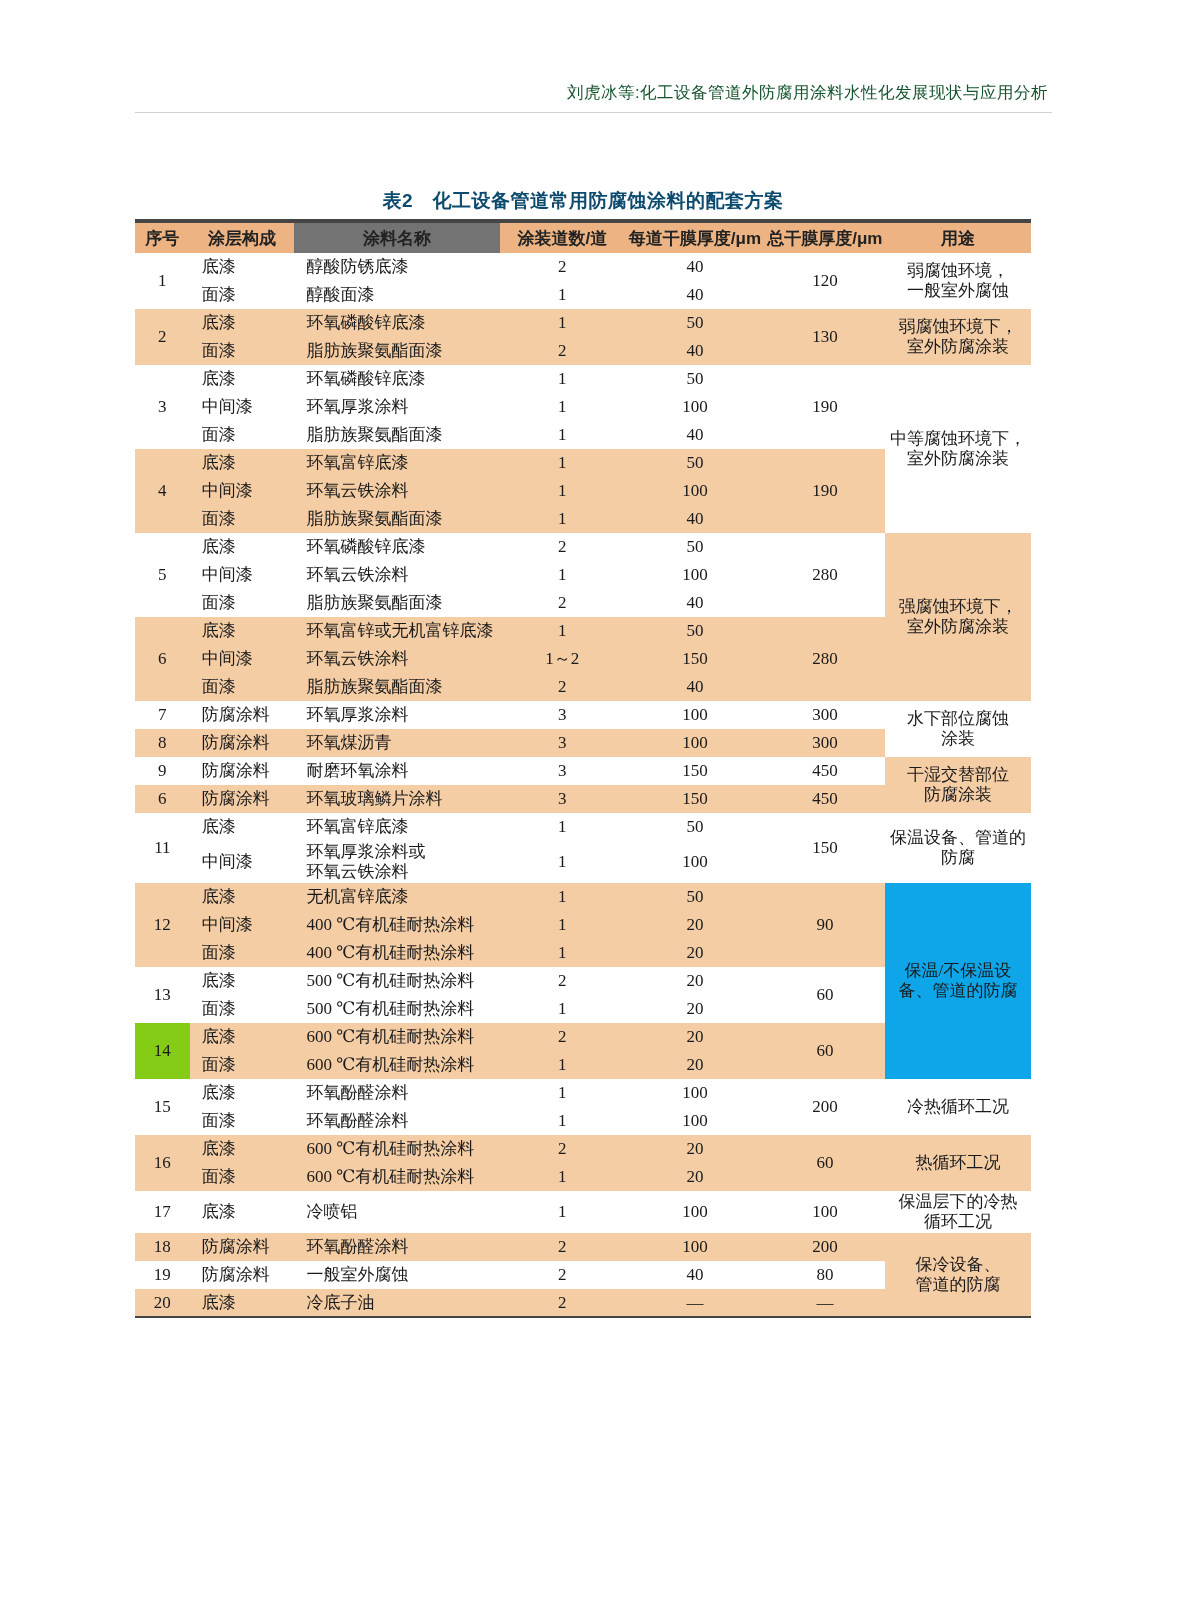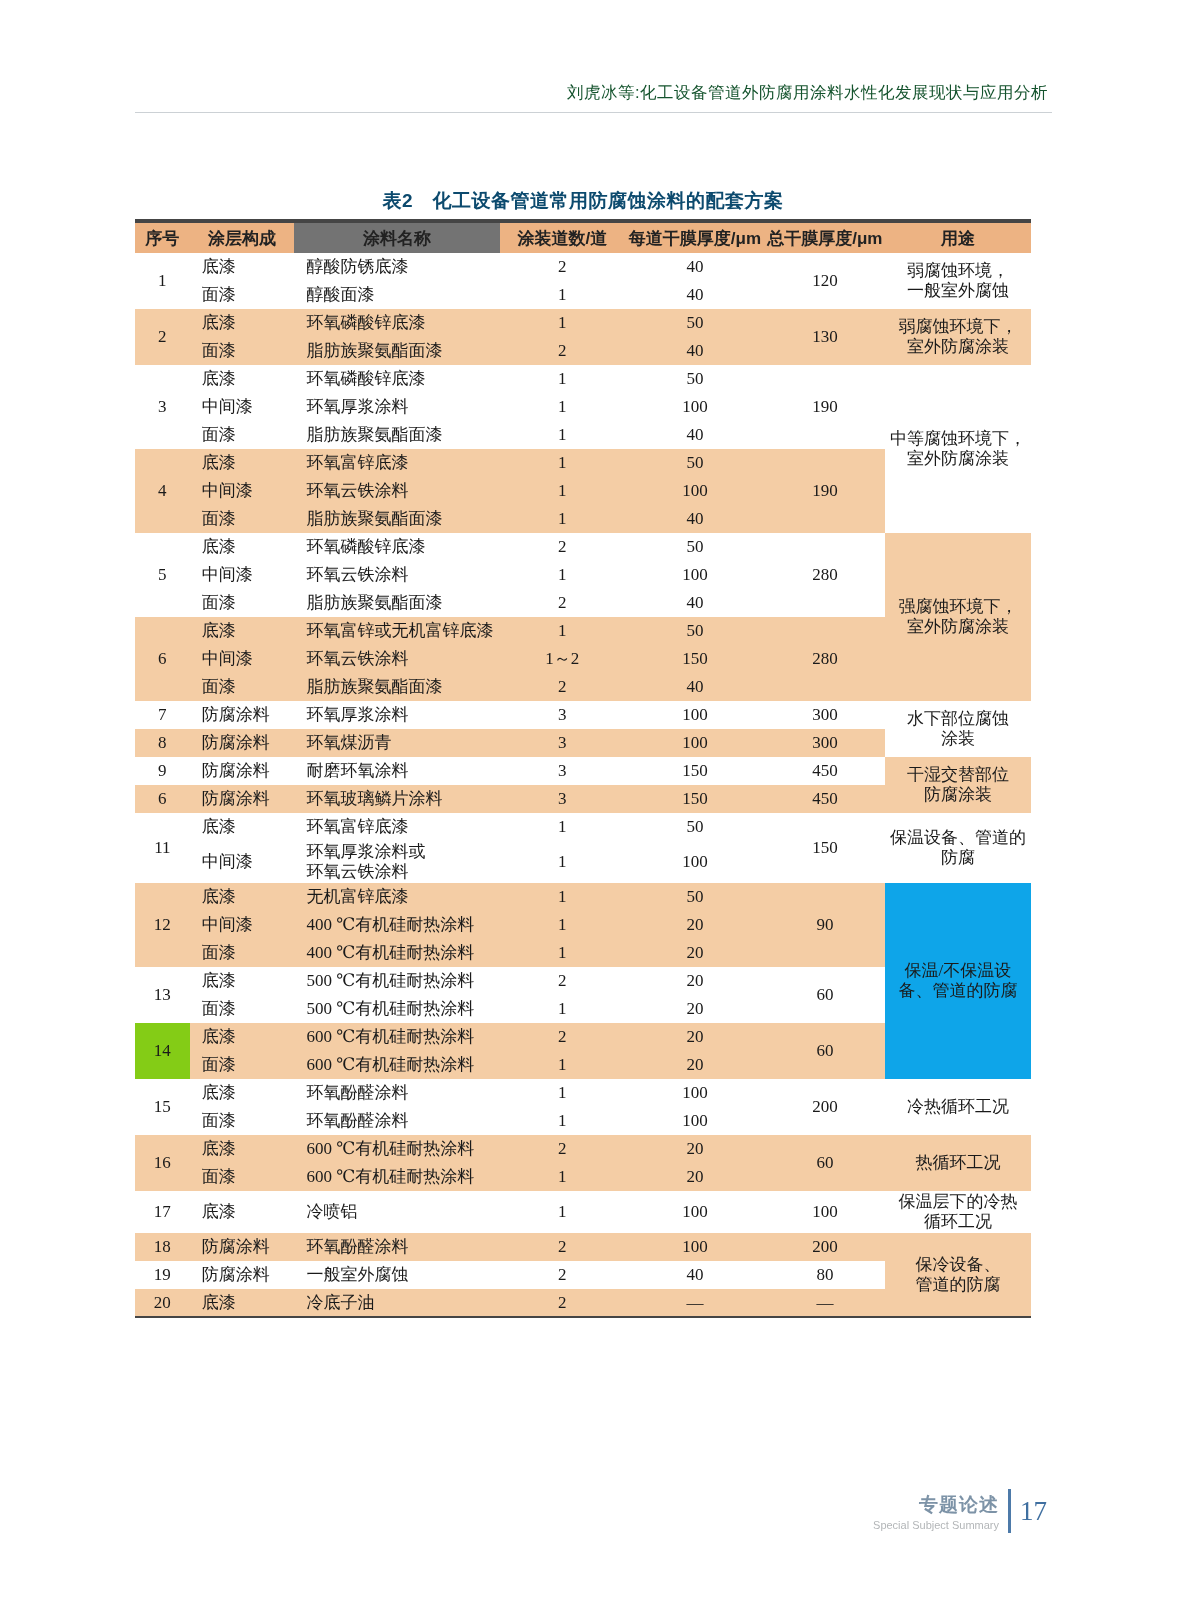--- a/index.html
+++ b/index.html
@@ -364,22 +364,14 @@
             <td class="al-l" style="background: rgb(244, 205, 165);">底漆</td>
             <td class="al-l" style="background: rgb(244, 205, 165);">冷底子油</td>
             <td style="background: rgb(244, 205, 165);">2</td>
             <td style="background: rgb(244, 205, 165);">—</td>
             <td style="background: rgb(244, 205, 165);">—</td>
           </tr>
         </tbody>
     </table>
   </div>
 
-  <div class="footer">
-    <div class="f-left">
-      <div class="f-zh" style="color: rgb(125, 147, 167);">专题论述</div>
-      <div class="f-en" style="color: rgb(179, 182, 184);">Special Subject Summary</div>
-    </div>
-    <div class="f-bar" style="background: rgb(77, 122, 169);"></div>
-    <div class="f-num" style="color: rgb(63, 111, 160);">17</div>
-  </div>
 
 </div>
 
 </body></html>

